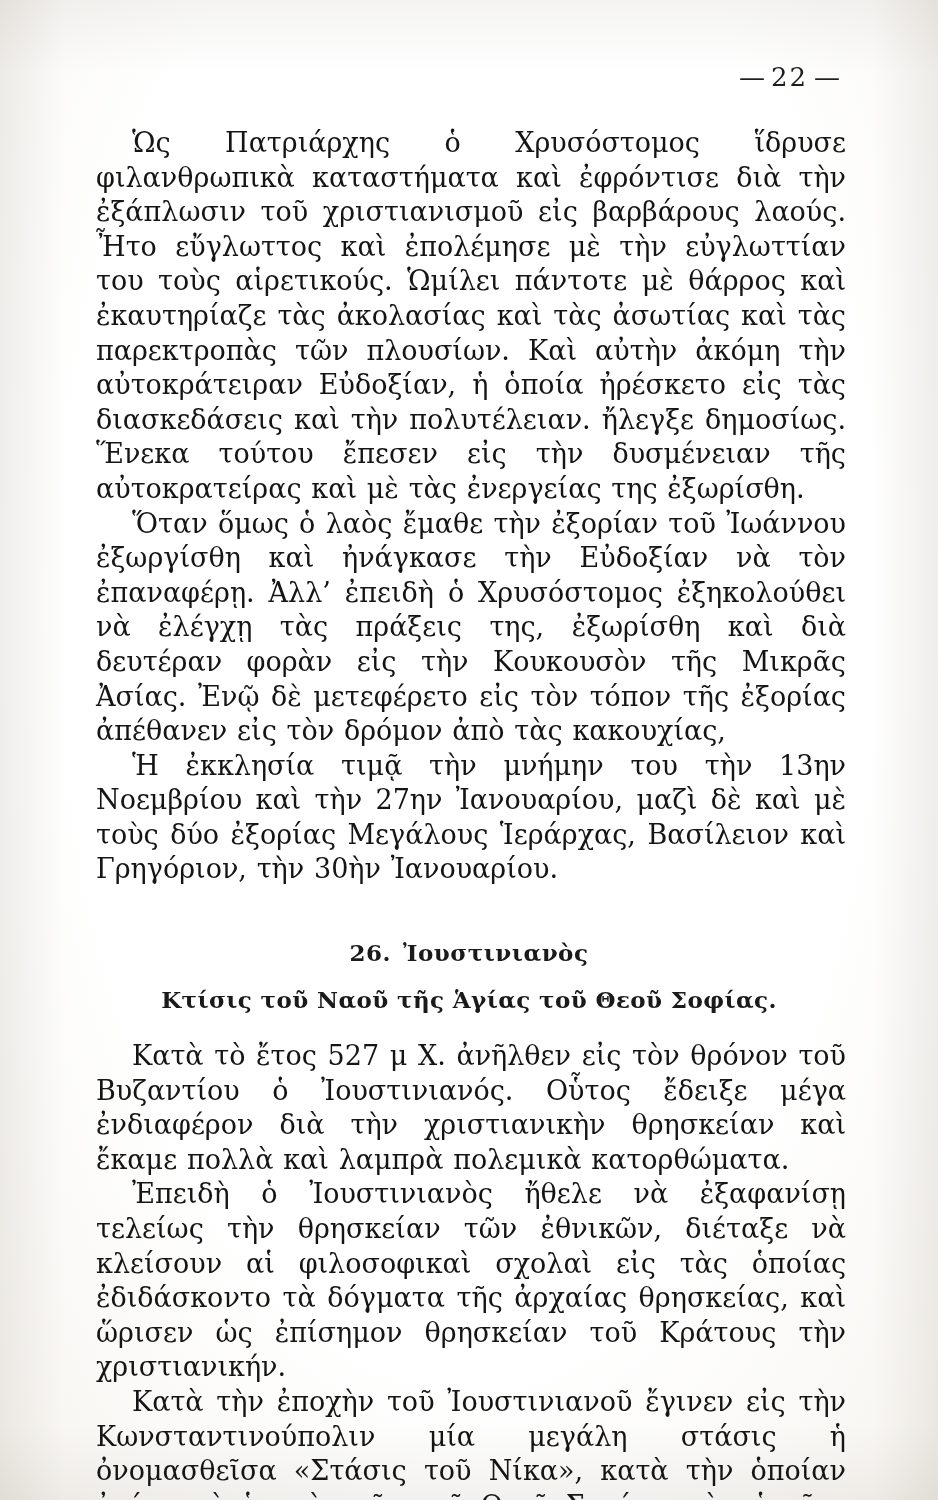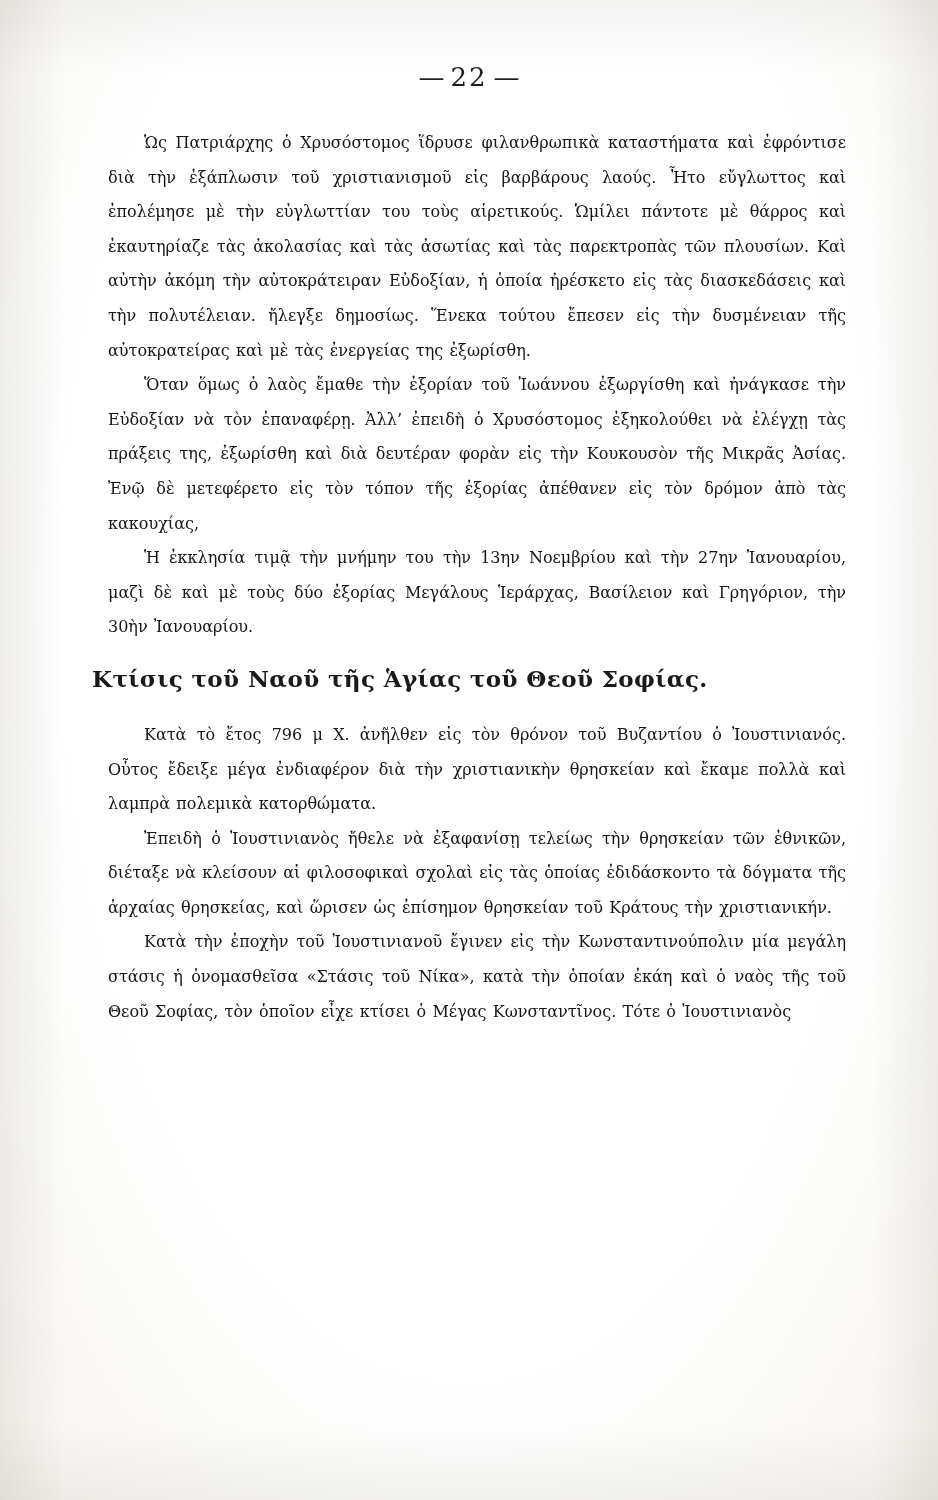--- a/index.html
+++ b/index.html
@@ -18,54 +18,54 @@
   .page {
     width: 938px;
     height: 1500px;
     box-sizing: border-box;
     padding: 62px 92px 30px 92px;
     background:
       radial-gradient(ellipse at 50% 40%, #ffffff 60%, #f6f4ef 100%);
     position: relative;
   }
   .page-number {
-    text-align: center;
+    text-align: right;
     font-size: 26px;
     letter-spacing: 2px;
     margin: 0 0 34px 0;
     color: #1d1d1d;
     font-family: "DejaVu Serif", serif;
   }
   .page-number .dash {
     letter-spacing: 0;
     padding: 0 6px;
   }
   p.body-par {
-    margin: 0 0 0 16px;
-    font-size: 16px;
+    margin: 0 0 0 4px;
+    font-size: 27px;
     line-height: 34.6px;
     text-align: justify;
     text-justify: inter-word;
     text-indent: 36px;
     color: #151515;
     word-spacing: 1.2px;
     font-family: "DejaVu Serif", serif;
   }
   .section-number-title {
     text-align: center;
     font-size: 23px;
     font-weight: bold;
     margin: 52px 0 0 0;
     letter-spacing: 0.5px;
   }
   .section-number-title .num {
     margin-right: 12px;
   }
   .section-subtitle {
-    text-align: left;
+    text-align: center;
     font-size: 23px;
     font-weight: bold;
     margin: 20px 0 26px 0;
     letter-spacing: 0.4px;
   }
   
   .page::before {
     content: "";
     position: absolute;
     left: 0; top: 0; right: 0; bottom: 0;
@@ -86,21 +86,24 @@
   <div class="text-col">
 
     <div class="page-number">
       <span class="dash">—</span><span>22</span><span class="dash">—</span>
     </div>
 
     <p class="body-par">Ὡς Πατριάρχης ὁ Χρυσόστομος ἵδρυσε φιλανθρωπικὰ καταστήματα καὶ ἐφρόντισε διὰ τὴν ἐξάπλωσιν τοῦ χριστιανισμοῦ εἰς βαρβάρους λαούς. Ἦτο εὔγλωττος καὶ ἐπολέμησε μὲ τὴν εὐγλωττίαν του τοὺς αἱρετικούς. Ὡμίλει πάντοτε μὲ θάρρος καὶ ἐκαυτηρίαζε τὰς ἀκολασίας καὶ τὰς ἀσωτίας καὶ τὰς παρεκτροπὰς τῶν πλουσίων. Καὶ αὐτὴν ἀκόμη τὴν αὐτοκράτειραν Εὐδοξίαν, ἡ ὁποία ἠρέσκετο εἰς τὰς διασκεδάσεις καὶ τὴν πολυτέλειαν. ἤλεγξε δημοσίως. Ἕνεκα τούτου ἔπεσεν εἰς τὴν δυσμένειαν τῆς αὐτοκρατείρας καὶ μὲ τὰς ἐνεργείας της ἐξωρίσθη.</p>
     <p class="body-par">Ὅταν ὅμως ὁ λαὸς ἔμαθε τὴν ἐξορίαν τοῦ Ἰωάννου ἐξωργίσθη καὶ ἠνάγκασε τὴν Εὐδοξίαν νὰ τὸν ἐπαναφέρῃ. Ἀλλ’ ἐπειδὴ ὁ Χρυσόστομος ἐξηκολούθει νὰ ἐλέγχῃ τὰς πράξεις της, ἐξωρίσθη καὶ διὰ δευτέραν φορὰν εἰς τὴν Κουκουσὸν τῆς Μικρᾶς Ἀσίας. Ἐνῷ δὲ μετεφέρετο εἰς τὸν τόπον τῆς ἐξορίας ἀπέθανεν εἰς τὸν δρόμον ἀπὸ τὰς κακουχίας,</p>
     <p class="body-par">Ἡ ἐκκλησία τιμᾷ τὴν μνήμην του τὴν 13ην Νοεμβρίου καὶ τὴν 27ην Ἰανουαρίου, μαζὶ δὲ καὶ μὲ τοὺς δύο ἐξορίας Μεγάλους Ἱεράρχας, Βασίλειον καὶ Γρηγόριον, τὴν 30ὴν Ἰανουαρίου.</p>
 
+    <div class="section-number-title">
+      <span class="num">26.</span><span>Ἰουστινιανὸς</span>
+    </div>
 
     <div class="section-subtitle">Κτίσις τοῦ Ναοῦ τῆς Ἁγίας τοῦ Θεοῦ Σοφίας.</div>
 
-    <p class="body-par">Κατὰ τὸ ἔτος 796 μ Χ. ἀνῆλθεν εἰς τὸν θρόνον τοῦ Βυζαντίου ὁ Ἰουστινιανός. Οὗτος ἔδειξε μέγα ἐνδιαφέρον διὰ τὴν χριστιανικὴν θρησκείαν καὶ ἔκαμε πολλὰ καὶ λαμπρὰ πολεμικὰ κατορθώματα.</p>
+    <p class="body-par">Κατὰ τὸ ἔτος 527 μ Χ. ἀνῆλθεν εἰς τὸν θρόνον τοῦ Βυζαντίου ὁ Ἰουστινιανός. Οὗτος ἔδειξε μέγα ἐνδιαφέρον διὰ τὴν χριστιανικὴν θρησκείαν καὶ ἔκαμε πολλὰ καὶ λαμπρὰ πολεμικὰ κατορθώματα.</p>
     <p class="body-par">Ἐπειδὴ ὁ Ἰουστινιανὸς ἤθελε νὰ ἐξαφανίσῃ τελείως τὴν θρησκείαν τῶν ἐθνικῶν, διέταξε νὰ κλείσουν αἱ φιλοσοφικαὶ σχολαὶ εἰς τὰς ὁποίας ἐδιδάσκοντο τὰ δόγματα τῆς ἀρχαίας θρησκείας, καὶ ὥρισεν ὡς ἐπίσημον θρησκείαν τοῦ Κράτους τὴν χριστιανικήν.</p>
     <p class="body-par">Κατὰ τὴν ἐποχὴν τοῦ Ἰουστινιανοῦ ἔγινεν εἰς τὴν Κωνσταντινούπολιν μία μεγάλη στάσις ἡ ὀνομασθεῖσα «Στάσις τοῦ Νίκα», κατὰ τὴν ὁποίαν ἐκάη καὶ ὁ ναὸς τῆς τοῦ Θεοῦ Σοφίας, τὸν ὁποῖον εἶχε κτίσει ὁ Μέγας Κωνσταντῖνος. Τότε ὁ Ἰουστινιανὸς</p>
 
   </div>
 </div>
 
 </body></html>

